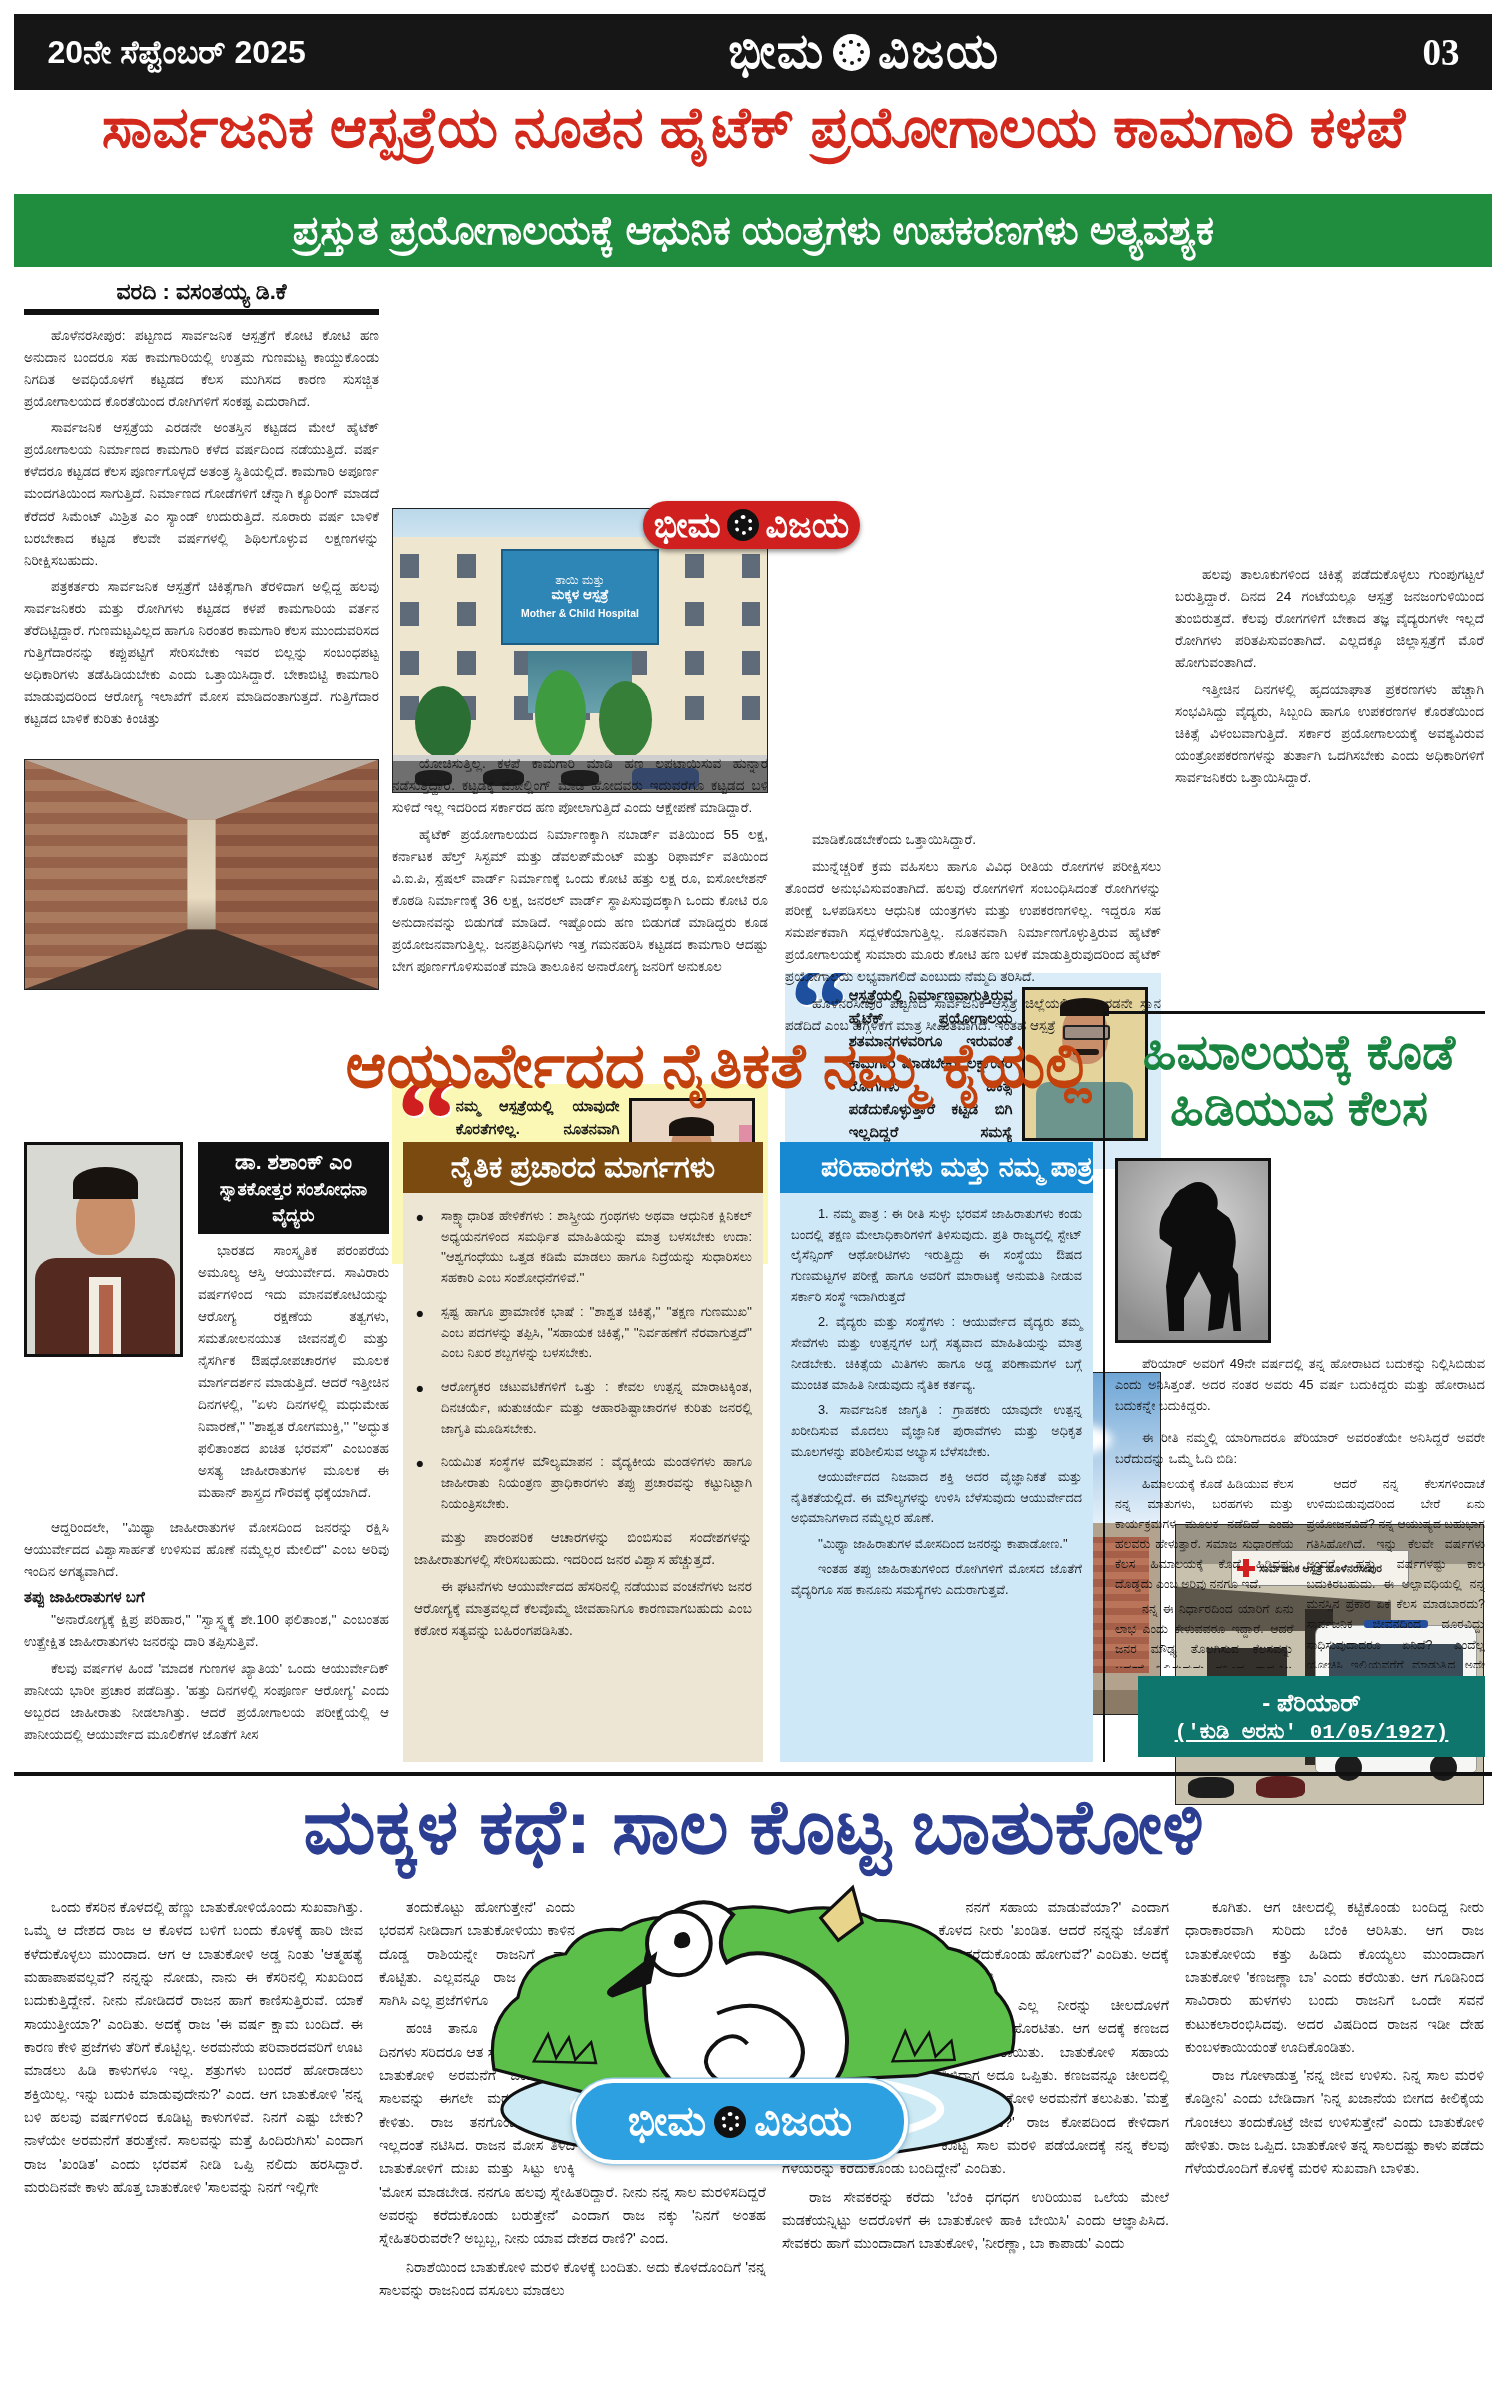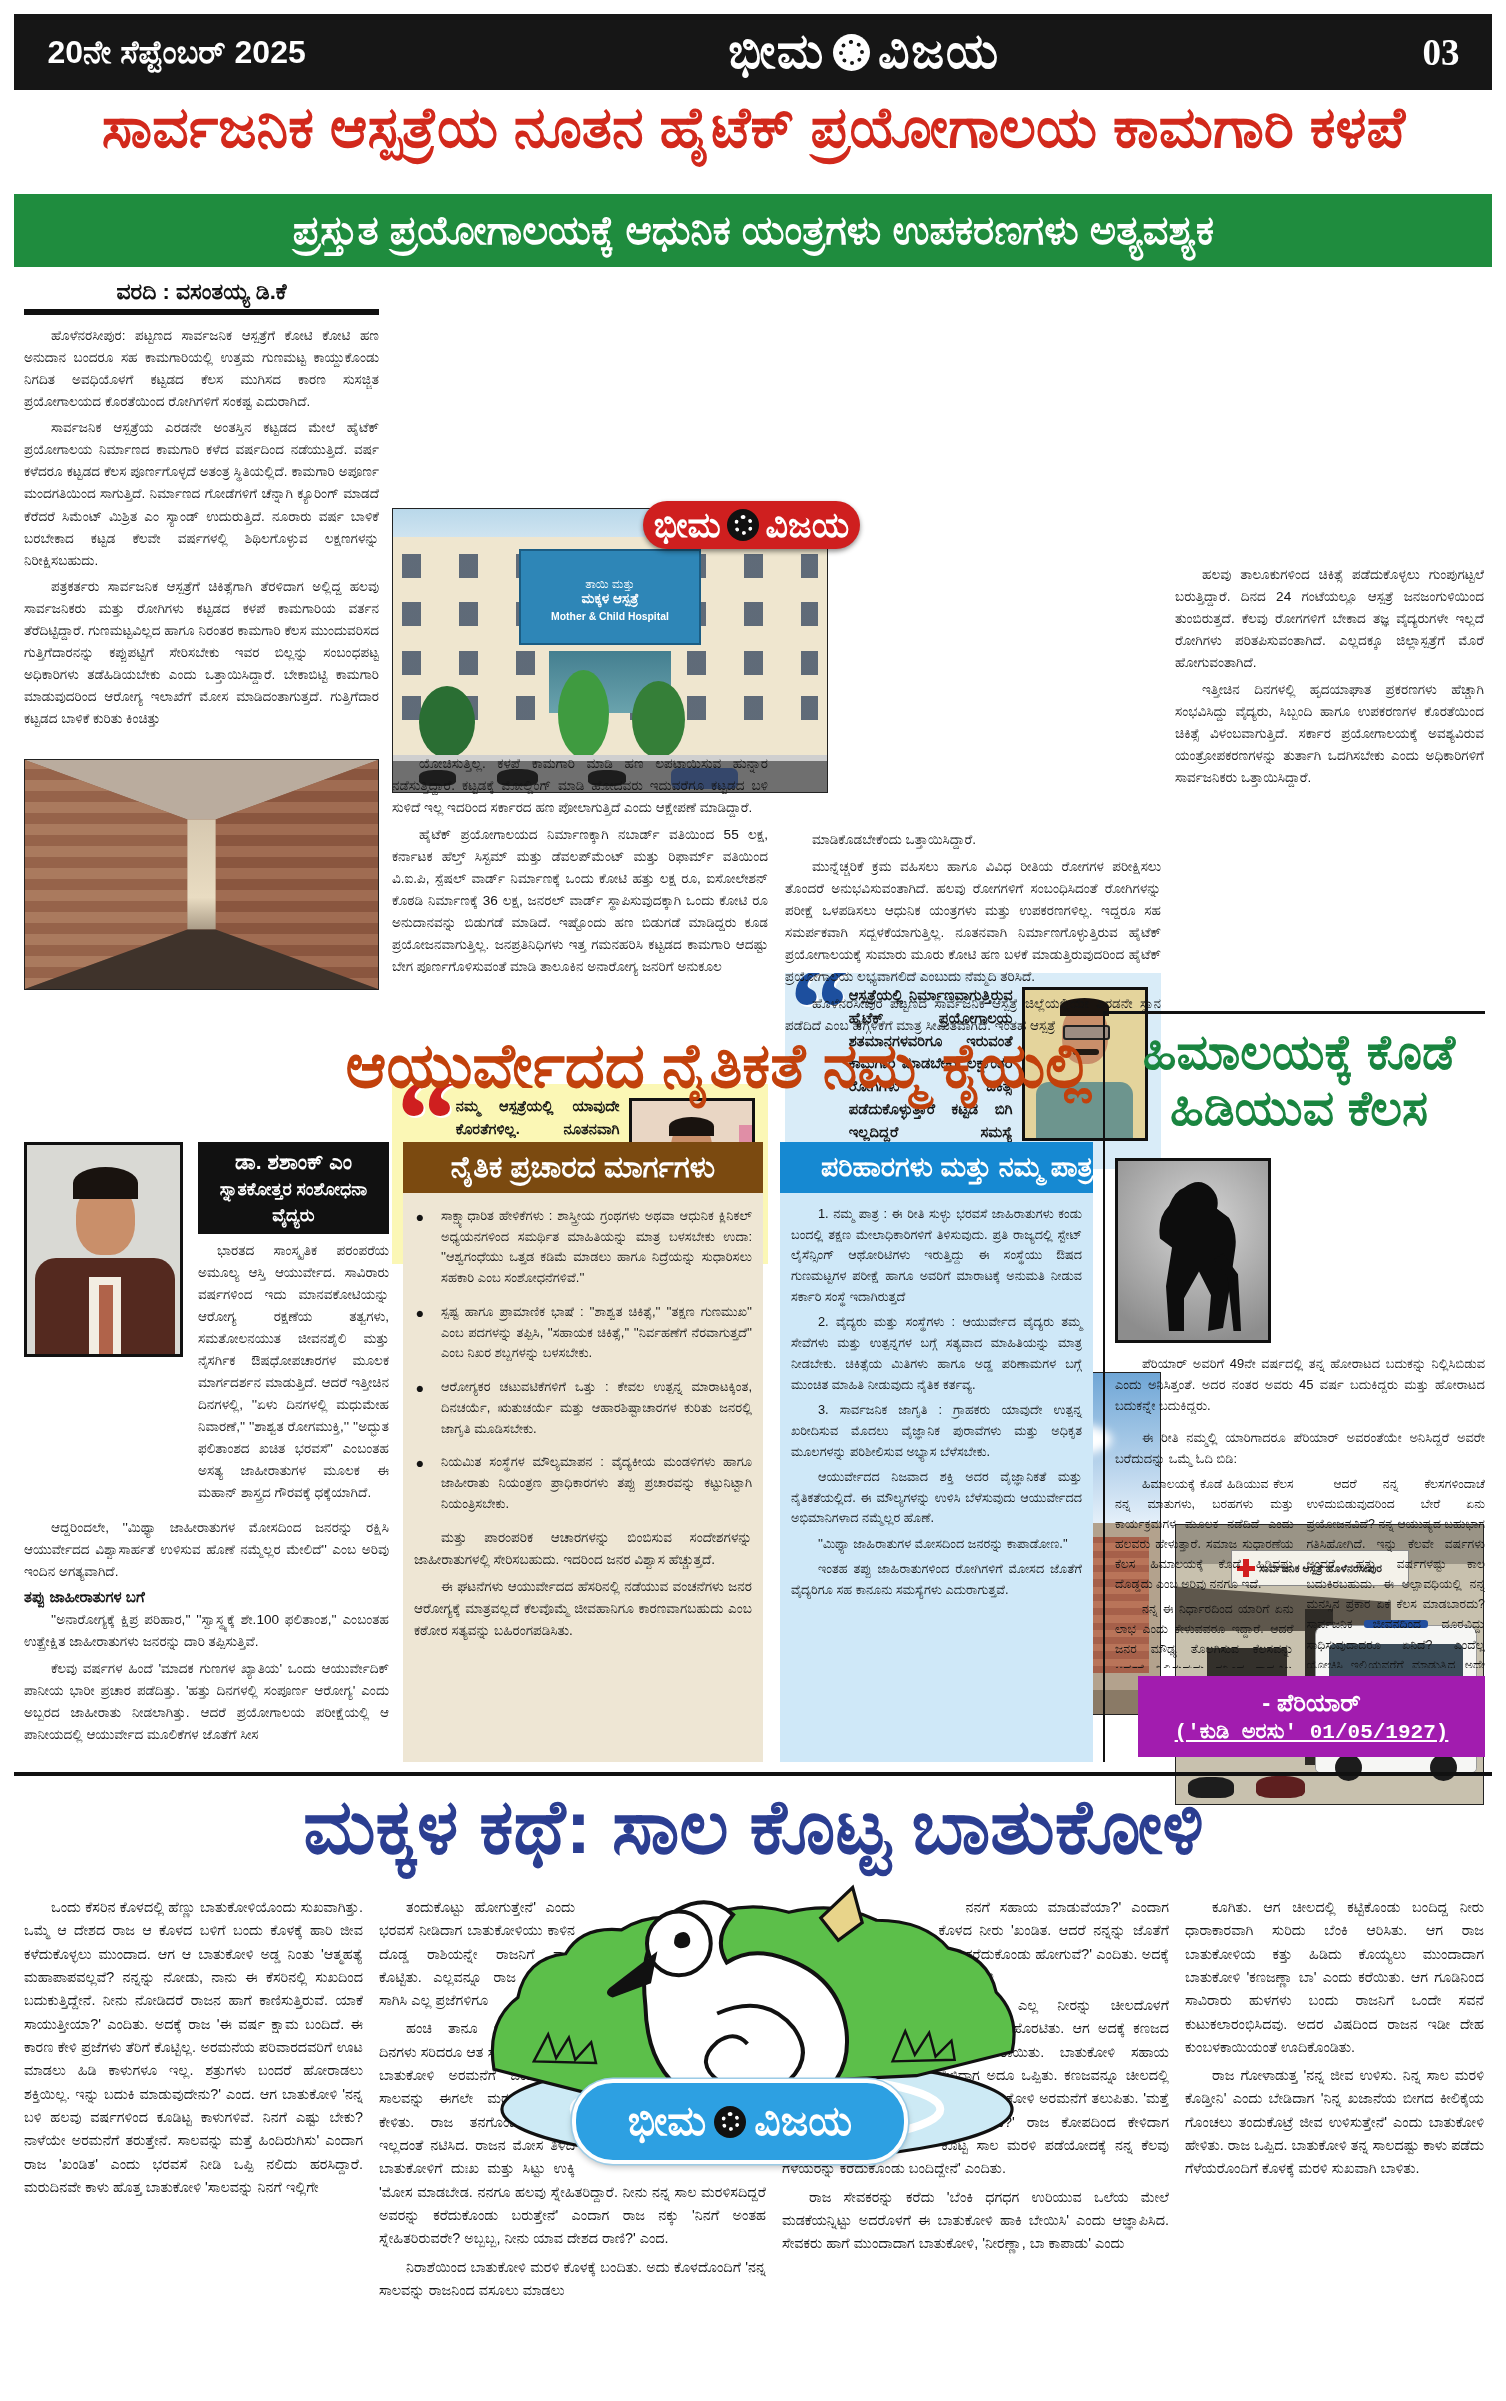--- a/index.html
+++ b/index.html
@@ -107,21 +107,21 @@
   .authorbox .a3{font-size:17.5px;font-weight:bold;display:block;}
   .sechead{height:51px;display:flex;align-items:center;justify-content:center;color:#fff;font-size:29.5px;font-weight:bold;}
   .colB-body{background:#eee6d4;padding:12.8px 11px;box-sizing:border-box;}
   .colC-body{background:#cfe8f8;padding:11px 11px;box-sizing:border-box;}
   .bullet{position:relative;padding-left:27px;font-size:13px;line-height:1.6;text-align:justify;margin:0 0 12.8px 0;}
   .bullet::before{content:"●";position:absolute;left:1.6px;top:0;font-size:14.4px;}
   .subhead-inline{font-size:15px;font-weight:bold;margin:3.2px 0;}
   
   .h-green{left:1115px;top:1024px;width:368px;text-align:center;font-size:49px;font-weight:bold;color:#1a8540;line-height:1.15;}
   .vrule{background:#111;}
-  .attrib{background:#a21caf;color:#fff;text-align:center;display:flex;flex-direction:column;justify-content:center;gap:3.2px;}
+  .attrib{background:#0f766e;color:#fff;text-align:center;display:flex;flex-direction:column;justify-content:center;gap:3.2px;}
   .attrib .t1{font-size:24px;font-weight:bold;}
   .attrib .t2{font-size:21px;font-weight:bold;font-family:"Liberation Mono","DejaVu Sans Mono",monospace;text-decoration:underline;}
   
   .h-navy{left:24px;top:1783px;width:1459px;text-align:center;font-size:76px;font-weight:bold;color:#2b3e91;}
   .story-col p{font-size:14.4px;}
   .spacer-r{float:right;width:183px;height:207px;margin:51px 0 6.4px 8px;}
   .spacer-l{float:left;width:147px;height:239px;margin:0 9.6px 6.4px 0;}
   .hrule{background:#111;}
 </style>
 </head>
@@ -154,21 +154,21 @@
 
   <div class="abs photo" style="left:24px;top:759px;width:355px;height:231px;">
     <div class="cor-bg"></div>
     <div class="cor-t"></div>
     <div class="cor-l"></div>
     <div class="cor-r"></div>
     <div class="cor-c"></div>
     <div class="cor-f"></div>
   </div>
 
-  <div class="abs photo" style="left:392px;top:277px;width:436px;height:285px;">
+  <div class="abs photo" style="left:392px;top:277px;width:376px;height:285px;">
     <div class="ph-sky"></div>
     <div class="ph-bldg"></div>
     <div class="ph-win" style="top:16%;"></div>
     <div class="ph-win" style="top:33%;"></div>
     <div class="ph-win" style="top:50%;"></div>
     <div class="ph-win" style="top:66%;"></div>
     <div class="ph-sign">
       <span class="s1">ತಾಯಿ ಮತ್ತು</span>
       <span class="s2">ಮಕ್ಕಳ ಆಸ್ಪತ್ರೆ</span>
       <span class="s3">Mother &amp; Child Hospital</span>

